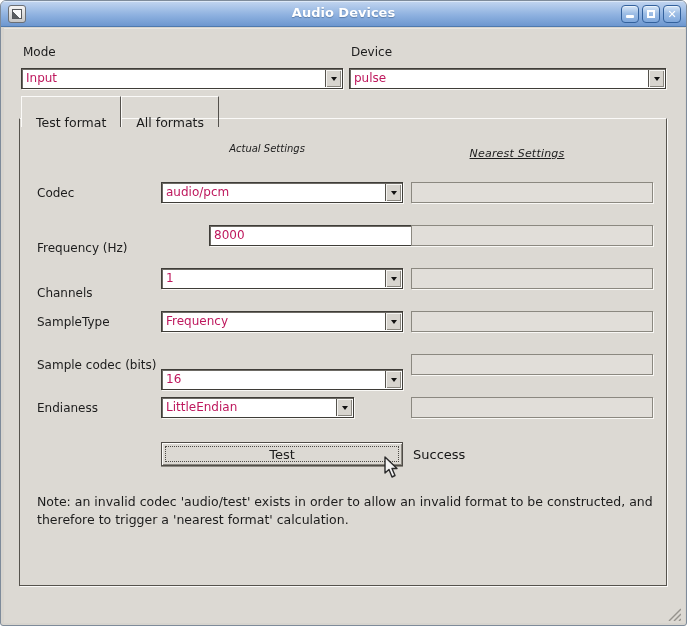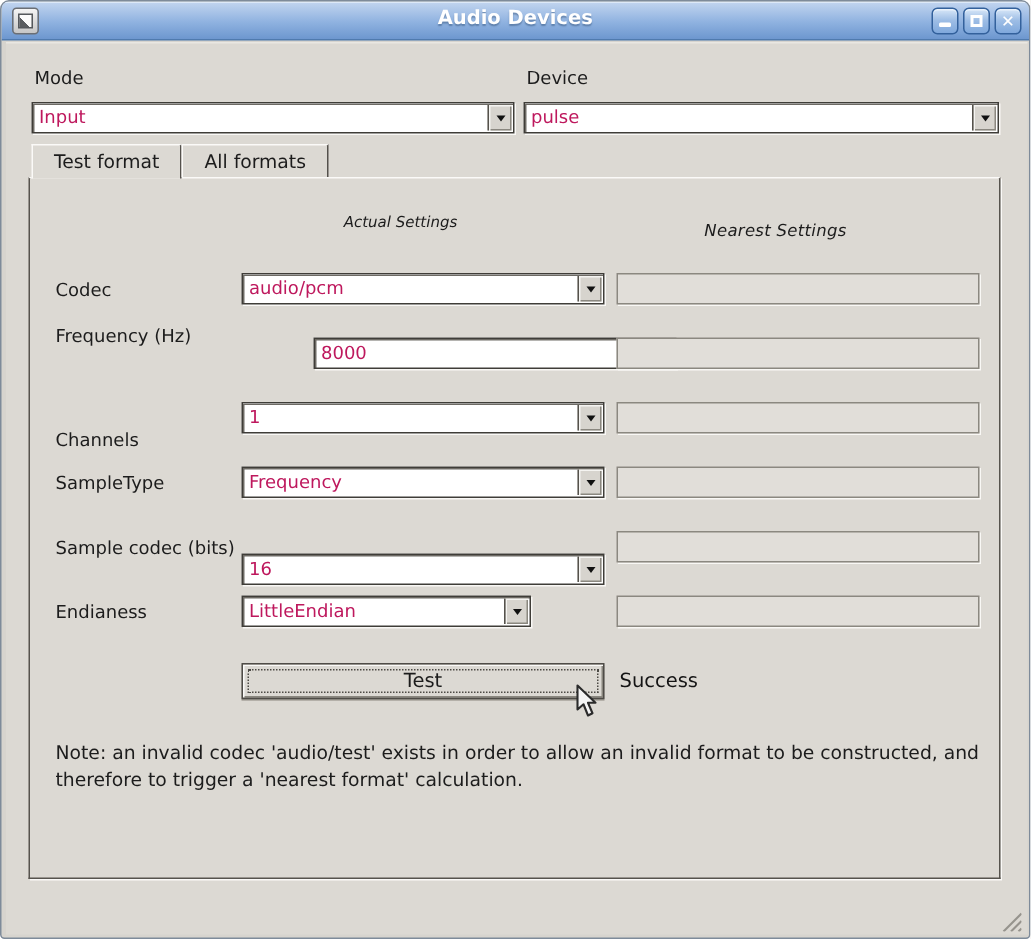--- a/index.html
+++ b/index.html
@@ -75,21 +75,21 @@
   }
   
   .field-dis{
     position:absolute;height:21px;background:#e1ded9;
     border:1px solid #8b8880;
     box-shadow:1px 1px 0 #f9f8f5;
   }
   
   .tabbar{position:absolute;left:20px;top:95px;height:23px;display:flex;z-index:3;}
   .tab{
-    height:22px;line-height:21px;padding:0 14px;font-size:12.5px;
+    height:22px;line-height:21px;padding:15px 14px;font-size:12.5px;
     border-top:1px solid #fbfaf8;border-left:1px solid #fbfaf8;border-right:1px solid #54514c;
     background:transparent;white-space:nowrap;
   }
   .tab.active{height:23px;background:#dcd9d3;}
   .panel{
     position:absolute;left:18px;top:117px;width:648px;height:468px;
     background:#dcd9d3;
     border-top:1px solid #fbfaf8;
     border-left:1px solid #56534d;
     border-right:1px solid #56534d;
@@ -156,34 +156,34 @@
     </div>
 
     <div class="tabbar" style="left:17px;top:68px;">
       <div class="tab active">Test format</div>
       <div class="tab">All formats</div>
     </div>
 
     <div class="panel" style="left:15px;top:90px;"></div>
 
     <div class="abs col-head-1" style="left:142px;top:115px;width:242px;">Actual Settings</div>
-    <div class="abs col-head-2" style="left:392px;top:119px;width:242px;">Nearest Settings</div>
+    <div class="abs col-head-2" style="left:392px;top:119px;width:242px;text-decoration:underline;">Nearest Settings</div>
 
     <div class="abs label" style="left:33px;top:158px;">Codec</div>
     <div class="combo" style="left:157px;top:154px;width:242px;">
       <span class="val">audio/pcm</span>
       <span class="btn">
           <span class="arr"></span>
         </span>
     </div>
     <div class="field-dis" style="left:407px;top:154px;width:242px;">
       <span class="val"></span>
     </div>
 
-    <div class="abs label" style="left:33px;top:189px;">Frequency (Hz)</div>
+    <div class="abs label" style="left:33px;top:213px;">Frequency (Hz)</div>
     <div class="combo" style="left:157px;top:197px;width:242px;margin-left:48px;">
       <span class="val">8000</span>
       <span class="btn">
           <span class="arr"></span>
         </span>
     </div>
     <div class="field-dis" style="left:407px;top:197px;width:242px;">
       <span class="val"></span>
     </div>
 

